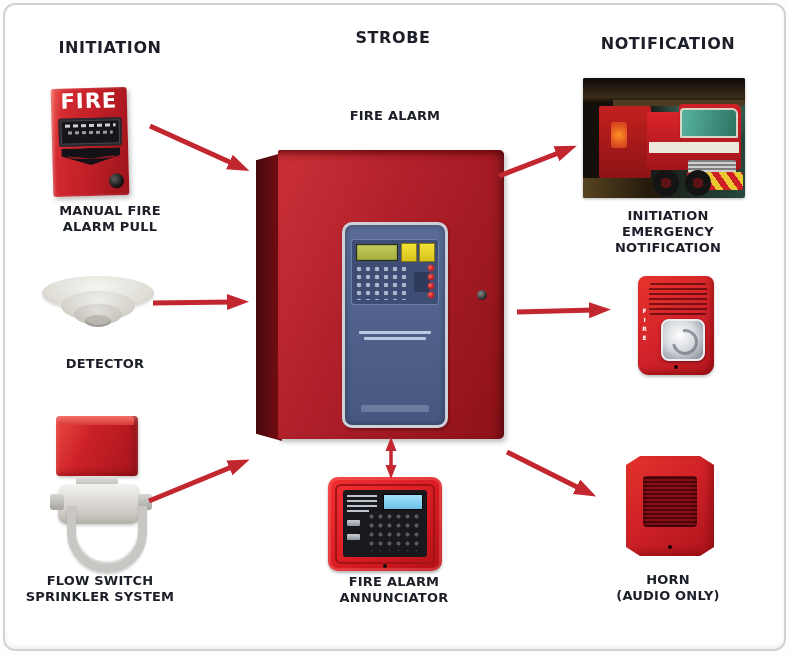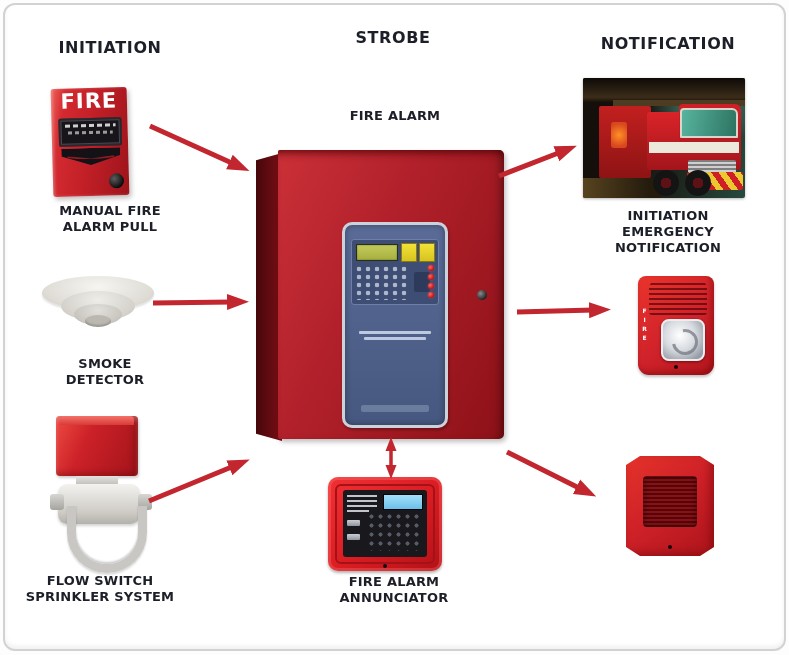--- a/index.html
+++ b/index.html
@@ -124,21 +124,20 @@
     <div>ALARM PULL</div>
   </div>
 
   <div class="dev smoke">
     <div class="sm-base"></div>
     <div class="sm-ring2"></div>
     <div class="sm-ring3"></div>
     <div class="sm-nub"></div>
   </div>
   <div class="lbl" style="left:40px;top:356px;width:130px;">
-    <div>SMOKE</div>
     <div>DETECTOR</div>
   </div>
 
   <div class="dev flow">
     <div class="fl-box"></div>
     <div class="fl-collar"></div>
     <div class="fl-saddle"></div>
     <div class="fl-bolt-l"></div>
     <div class="fl-bolt-r"></div>
     <div class="fl-pipe"></div>
@@ -226,20 +225,24 @@
     <div class="hs-grille"></div>
     <div class="hs-fire">FIRE</div>
     <div class="hs-strobe"></div>
     <div class="hs-dot"></div>
   </div>
 
   <div class="dev horn">
     <div class="ho-body"></div>
     <div class="ho-grille"></div>
     <div class="ho-dot"></div>
+  </div>
+  <div class="lbl" style="left:588px;top:572px;width:160px;">
+    <div>HORN</div>
+    <div>(AUDIO ONLY)</div>
   </div>
 
   <svg class="arrows">
     <defs>
       <marker id="arw" markerUnits="userSpaceOnUse" markerWidth="22" markerHeight="18" refX="5" refY="9" orient="auto">
         <polygon points="0,1 22,9 0,17" fill="#c2262e"></polygon>
       </marker>
       <marker id="arw-s" markerUnits="userSpaceOnUse" markerWidth="14" markerHeight="12" refX="3" refY="6" orient="auto">
         <polygon points="0,0.5 14,6 0,11.5" fill="#c2262e"></polygon>
       </marker>

